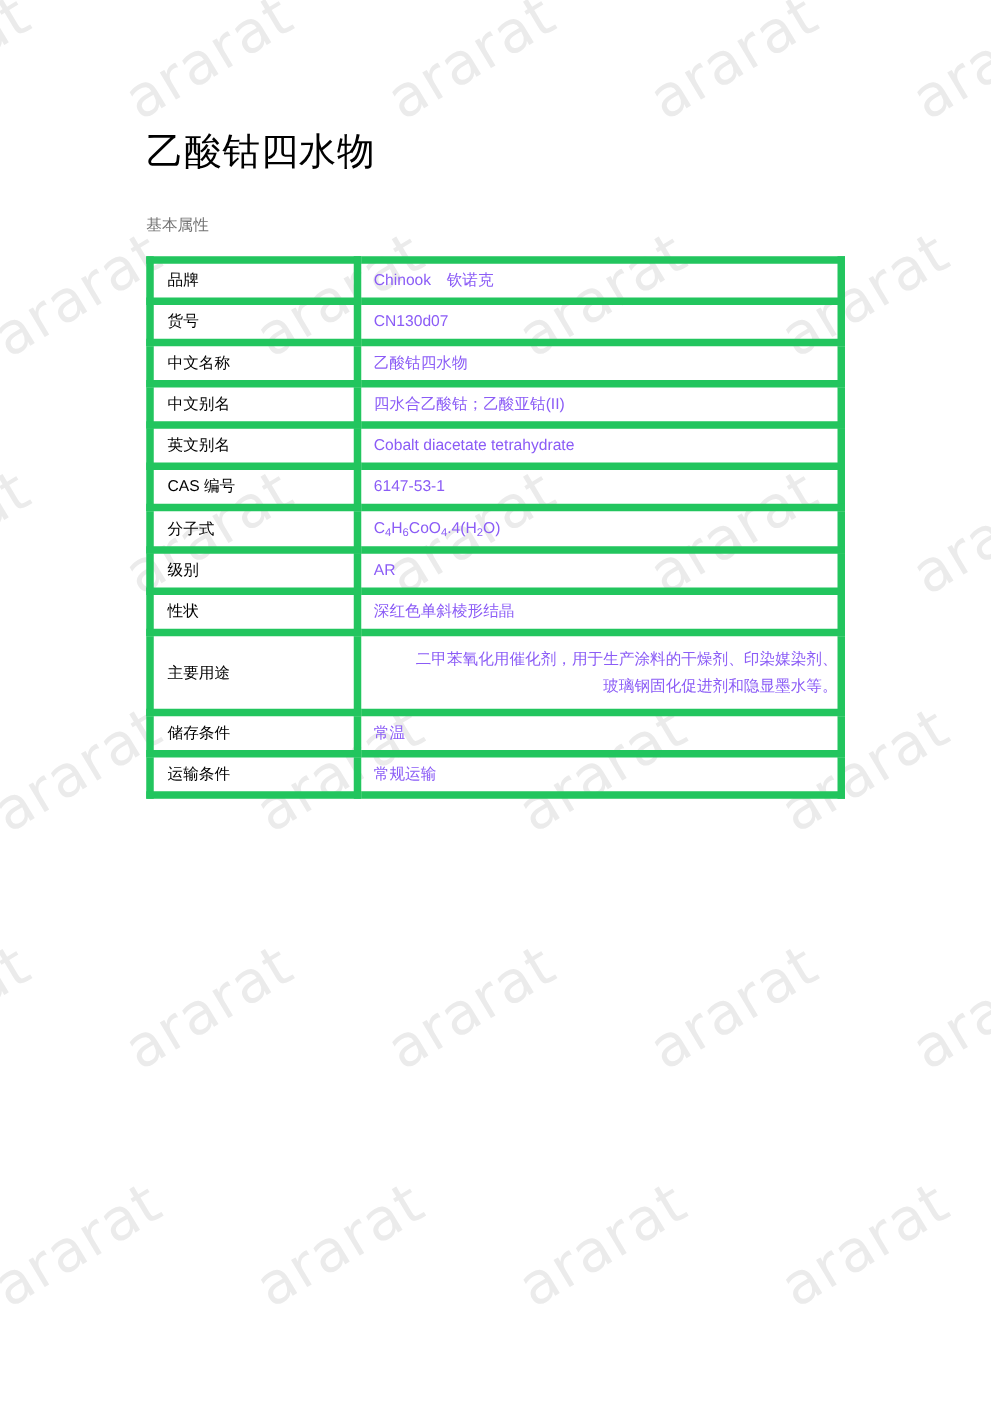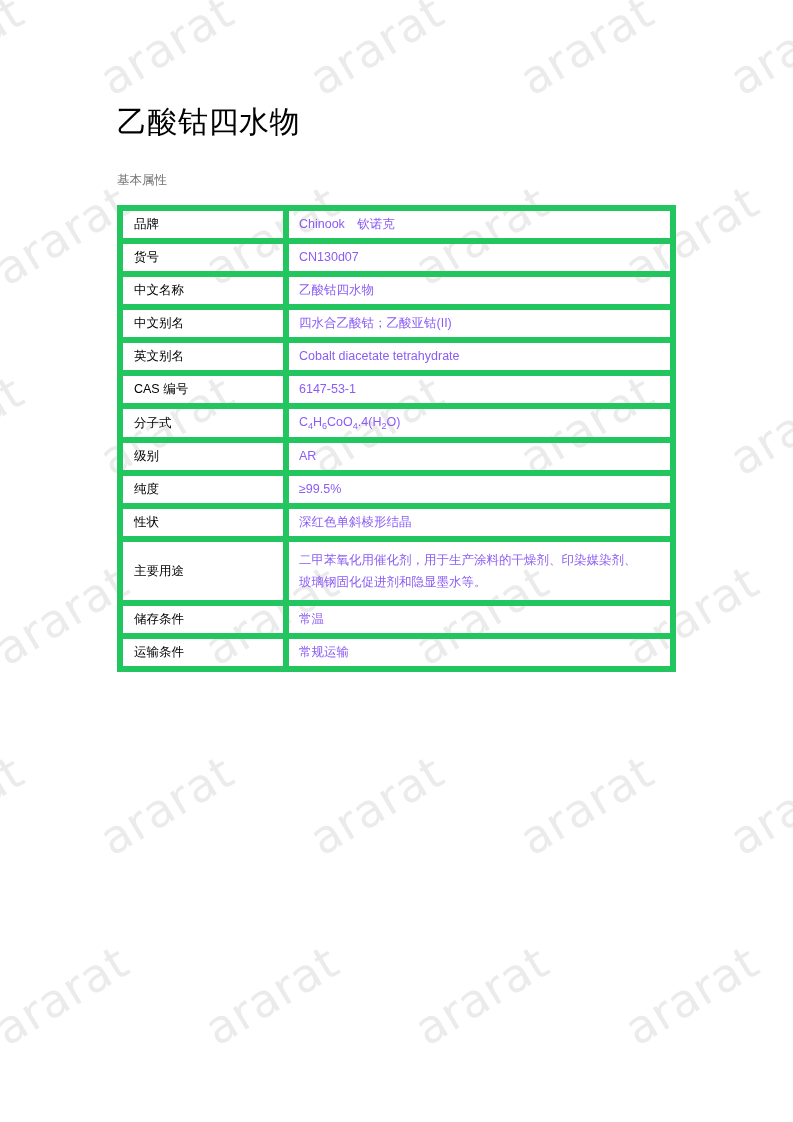--- a/index.html
+++ b/index.html
@@ -95,20 +95,21 @@
     line-height: 17px;
     color: #8b5cf6;
   }
   .prop-table tr.tall td.k,
   .prop-table tr.tall td.v {
     padding-top: 7px;
     padding-bottom: 7px;
   }
   .prop-table tr.tall td.v {
     line-height: 22px;
+    text-align: right;
   }
   .vline {
     display: block;
   }
   sub {
     font-size: 9px;
     vertical-align: baseline;
     position: relative;
     bottom: -3px;
   }
@@ -182,24 +183,20 @@
           </tr>
           <tr>
             <td class="k">分子式</td>
             <td class="v"><span>C</span><sub>4</sub><span>H</span><sub>6</sub><span>CoO</span><sub>4</sub><span>.4(H</span><sub>2</sub><span>O)</span></td>
           </tr>
           <tr>
             <td class="k">级别</td>
             <td class="v">AR</td>
           </tr>
           <tr>
-            <td class="k">纯度</td>
-            <td class="v">≥99.5%</td>
-          </tr>
-          <tr>
             <td class="k">性状</td>
             <td class="v">深红色单斜棱形结晶</td>
           </tr>
           <tr class="tall">
             <td class="k">主要用途</td>
             <td class="v">
               <span class="vline">二甲苯氧化用催化剂，用于生产涂料的干燥剂、印染媒染剂、</span>
               <span class="vline">玻璃钢固化促进剂和隐显墨水等。</span>
             </td>
           </tr>

